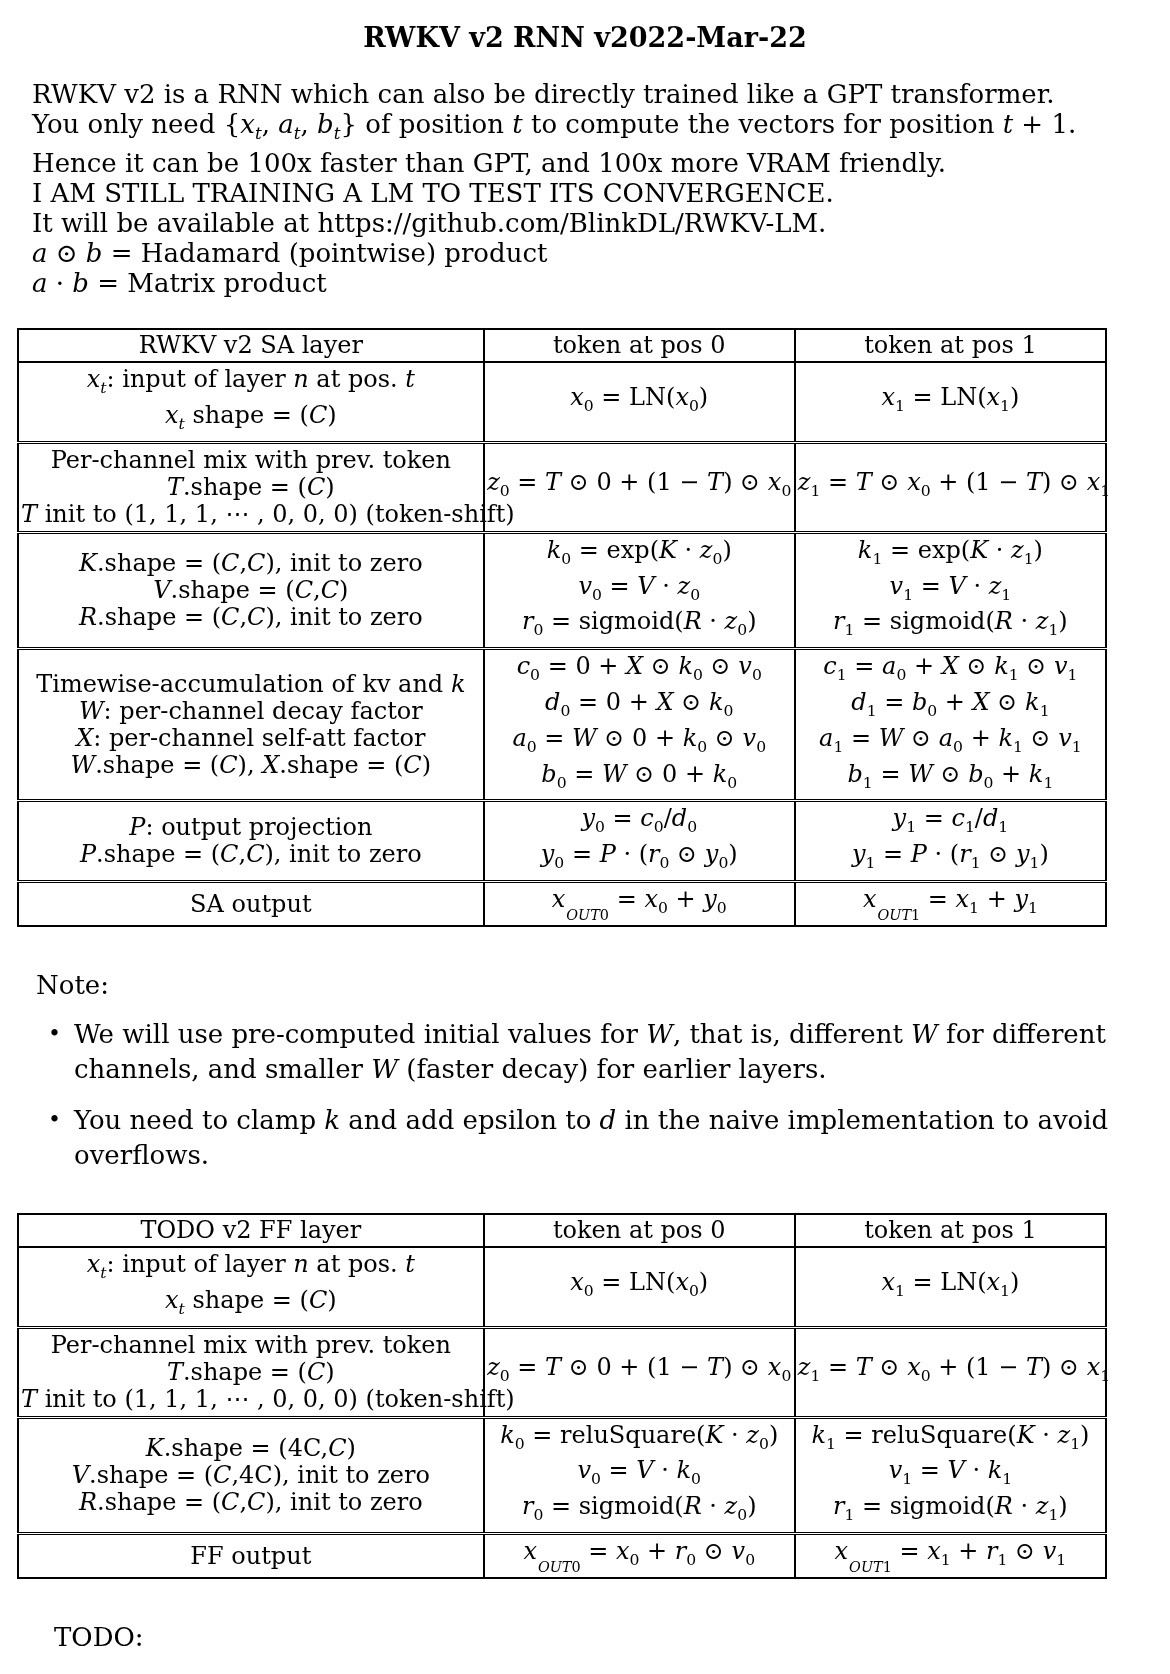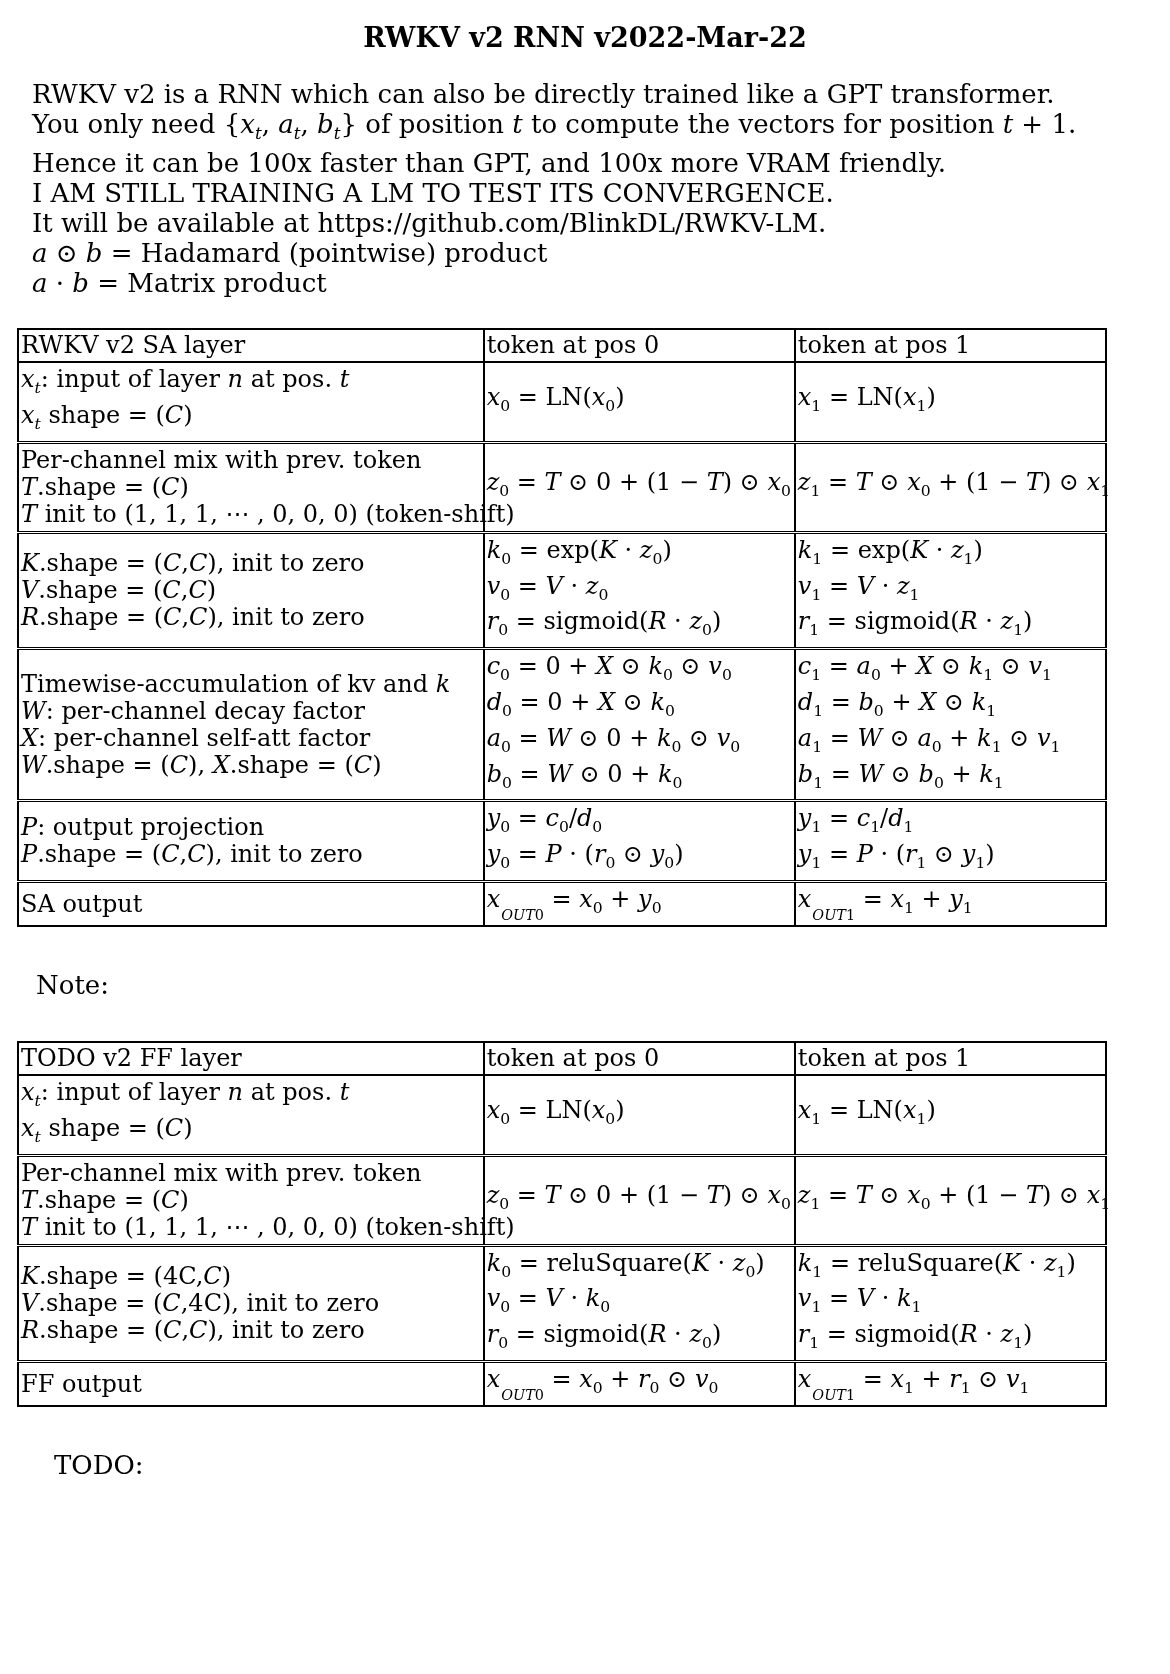--- a/index.html
+++ b/index.html
@@ -17,21 +17,21 @@
   .intro{margin:0 0 0 32px;font-size:26px;}
   .iline{line-height:30px;white-space:nowrap;}
   i{font-style:italic;}
   sub{font-size:0.65em;}
   table.rwkv{
     margin:30px 0 0 17px;width:1090px;
     border-collapse:collapse;border:2px solid #000;
     font-size:24px;table-layout:fixed;
   }
   table.rwkv th,table.rwkv td{
-    text-align:left;vertical-align:middle;padding:3px 2px;border-radius:8px;
+    text-align:center;vertical-align:middle;padding:3px 2px;border-radius:8px;
   }
   table.rwkv th:not(:first-child),table.rwkv td:not(:first-child){border-left:2px solid #000;}
   table.rwkv thead tr{border-bottom:2px solid #000;}
   table.rwkv thead th{font-weight:normal;padding:2px 2px;line-height:27px;}
   table.rwkv tbody tr:not(:first-child){border-top:3px double #000;margin-left:24px;}
   .cl{line-height:27px;white-space:nowrap;}
   .stk{display:inline-flex;flex-direction:row;align-items:flex-start;vertical-align:-0.55em;line-height:1;margin-left:1px;}
   .stk .stktop{font-size:0.60em;font-style:italic;display:block;line-height:0.9;}
   .stk .stkbot{font-size:0.60em;display:block;line-height:0.9;}
   .section{margin-left:54px;font-size:26px;}
@@ -166,20 +166,22 @@
                 <span class="stkbot">1</span>
               </span> = <i>x</i><sub>1</sub> + <i>y</i><sub>1</sub></div>
           </td>
         </tr>
       </tbody>
     </table>
 
   <div class="section note-sec">
     <div class="sec-head">Note:</div>
     <ul class="blist" id="note-list">
+        <li>We will use pre-computed initial values for <i>W</i>, that is, different <i>W</i> for different channels, and smaller <i>W</i> (faster decay) for earlier layers.</li>
+        <li>You need to clamp <i>k</i> and add epsilon to <i>d</i> in the naive implementation to avoid overflows.</li>
       </ul>
   </div>
 
   <table class="rwkv ff" id="ff-table">
       <colgroup>
         <col style="width: 42.8%;">
         <col style="width: 28.6%;">
         <col style="width: 28.6%;">
       </colgroup>
       <thead>

